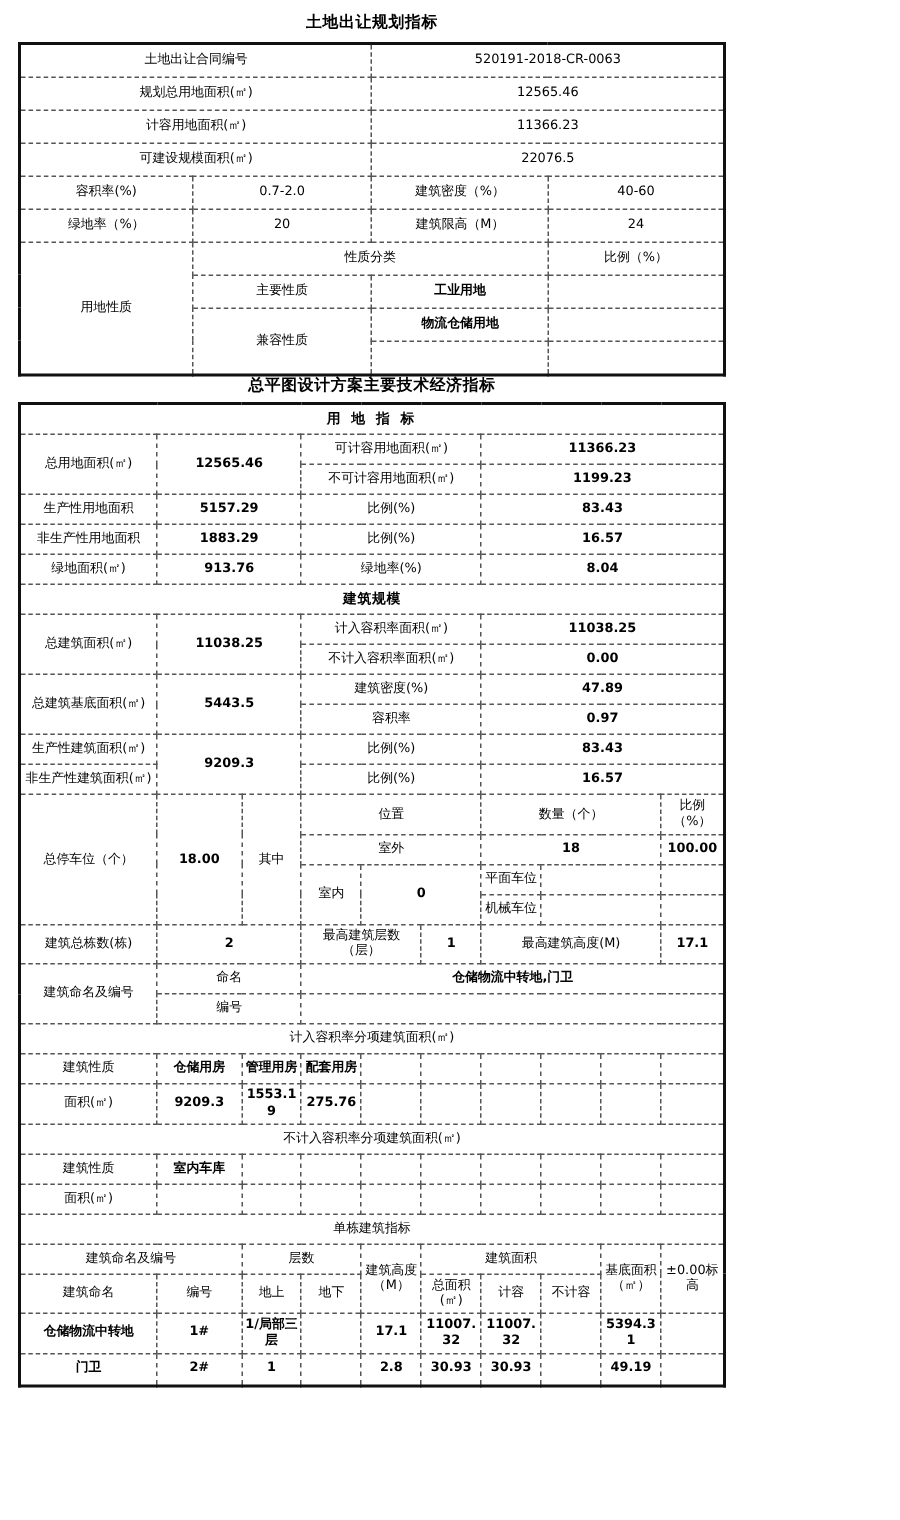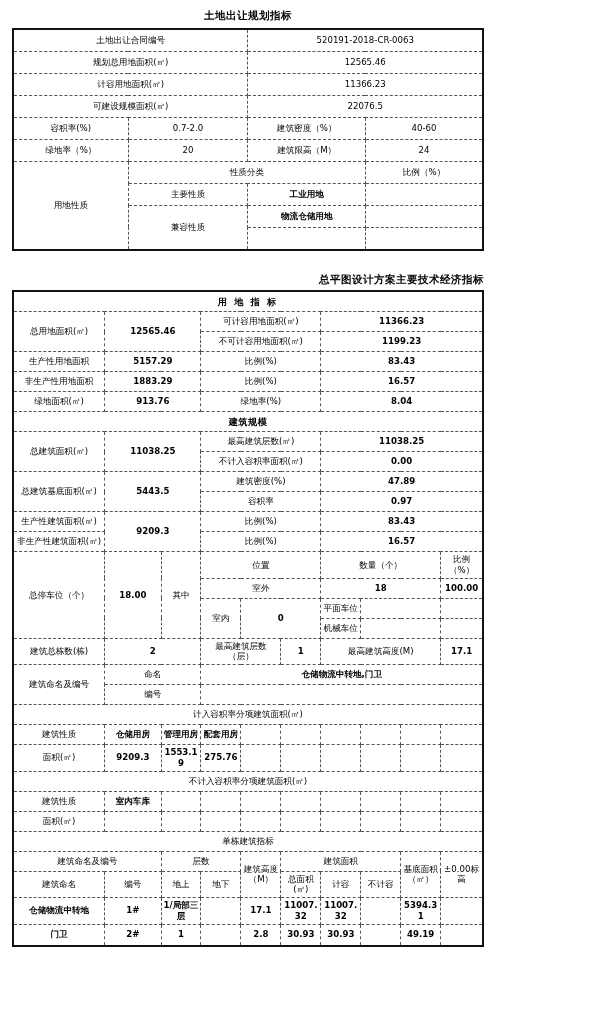--- a/index.html
+++ b/index.html
@@ -23,22 +23,21 @@
   }
   .doc-title {
     text-align: center;
     font-size: 10.5px;
     font-weight: bold;
     letter-spacing: 0.5px;
     padding: 9px 0 6px 0;
     line-height: 1.2;
   }
   .doc-title.second {
-    padding: 22px 0 5px 0;
-    text-align: right;
+    padding: 0 0 5px 0;
   }
 
   table.grid {
     width: 100%;
     border-collapse: collapse;
     table-layout: fixed;
     border: 2.2px solid #111;
     font-size: 8.6px;
     background: #fff;
     padding-left: 12px;
@@ -185,21 +184,21 @@
         <td colspan="4" class="num solid-b">8.04</td>
       </tr>
 
       <tr>
         <td colspan="10" class="section-head plain solid-b">建筑规模</td>
       </tr>
 
       <tr>
         <td rowspan="2">总建筑面积(㎡)</td>
         <td rowspan="2" colspan="2" class="num">11038.25</td>
-        <td colspan="3">最高建筑层数(㎡)</td>
+        <td colspan="3">计入容积率面积(㎡)</td>
         <td colspan="4" class="num">11038.25</td>
       </tr>
       <tr>
         <td colspan="3" class="solid-b">不计入容积率面积(㎡)</td>
         <td colspan="4" class="num solid-b">0.00</td>
       </tr>
 
       <tr>
         <td rowspan="2">总建筑基底面积(㎡)</td>
         <td rowspan="2" colspan="2" class="num">5443.5</td>

